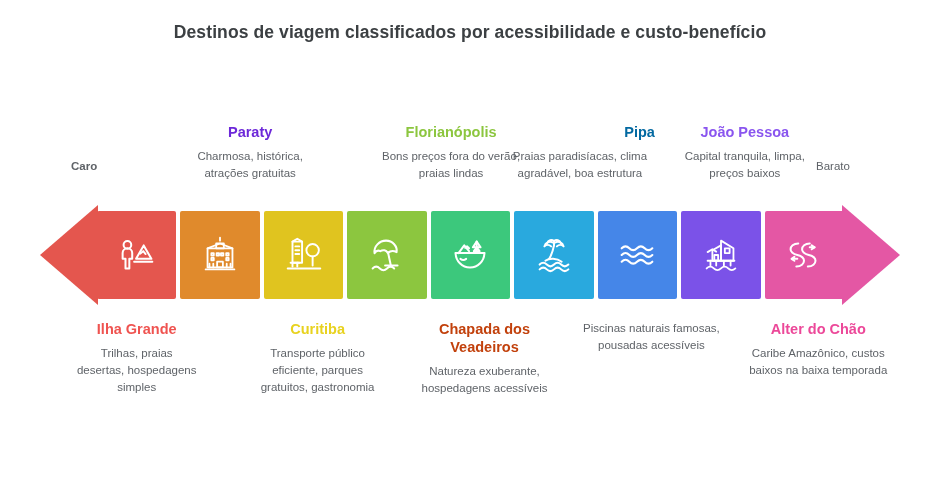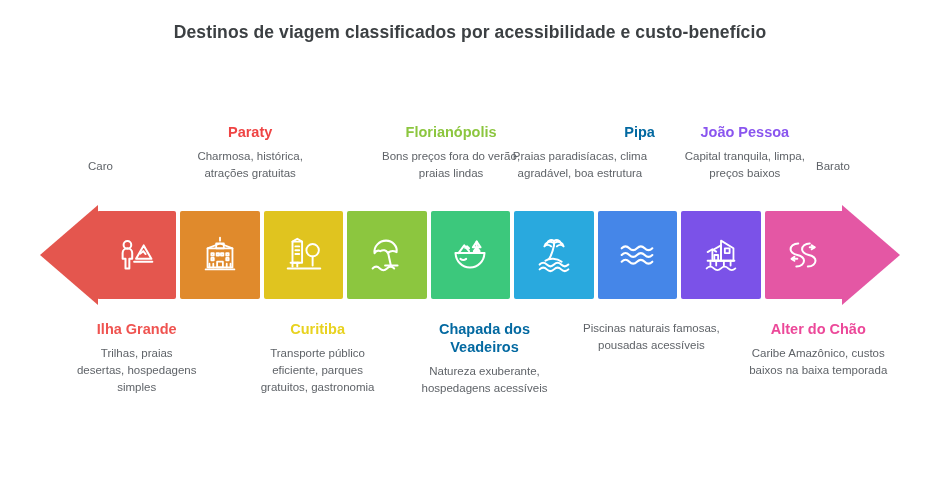--- a/index.html
+++ b/index.html
@@ -75,21 +75,21 @@
     display: block;
   }
 
   
   .end-label {
     position: absolute;
     font-size: 11.5px;
     color: #5f6368;
     top: 160px;
   }
-  .end-label.left  { left: 88px; }
+  .end-label.left  { left: 71px; font-weight: bold; }
   .end-label.right { left: 816px; }
 
   
   .callout {
     position: absolute;
     text-align: center;
   }
   .callout .c-name {
     font-size: 14.5px;
     font-weight: bold;
@@ -232,33 +232,33 @@
       </div>
     </div>
 </div>
 
 <div id="callouts">
     <div class="callout bottom" style="width: 120px; left: 76.7222px; top: 320px;">
       <div class="c-name" style="color: rgb(239, 83, 80);">Ilha Grande</div>
       <div class="c-desc">Trilhas, praias desertas, hospedagens simples</div>
     </div>
     <div class="callout top" style="width: 150px; left: 175.167px; top: 123px;">
-      <div class="c-name" style="color: #ef4444;">Paraty</div>
+      <div class="c-name" style="color: #6d28d9;">Paraty</div>
       <div class="c-desc">Charmosa, histórica, atrações gratuitas</div>
     </div>
     <div class="callout bottom" style="width: 135px; left: 250.111px; top: 320px;">
       <div class="c-name" style="color: rgb(232, 210, 31);">Curitiba</div>
       <div class="c-desc">Transporte público eficiente, parques gratuitos, gastronomia</div>
     </div>
     <div class="callout top" style="width: 145px; left: 338.556px; top: 123px; margin-left: 40px;">
       <div class="c-name" style="color: rgb(140, 198, 63);">Florianópolis</div>
       <div class="c-desc">Bons preços fora do verão, praias lindas</div>
     </div>
     <div class="callout bottom" style="width: 140px; left: 414.5px; top: 320px;">
-      <div class="c-name" style="color: #0369a1;">Chapada dos Veadeiros</div>
+      <div class="c-name" style="color: #c2410c;">Chapada dos Veadeiros</div>
       <div class="c-desc">Natureza exuberante, hospedagens acessíveis</div>
     </div>
     <div class="callout top" style="width: 150px; left: 504.944px; top: 123px;">
       <div class="c-name" style="color: #0369a1; text-align: right;">Pipa</div>
       <div class="c-desc">Praias paradisíacas, clima agradável, boa estrutura</div>
     </div>
     <div class="callout bottom" style="width: 145px; left: 578.889px; top: 320px;">
       <div class="c-desc">Piscinas naturais famosas, pousadas acessíveis</div>
     </div>
     <div class="callout top" style="width: 140px; left: 674.833px; top: 123px;">

